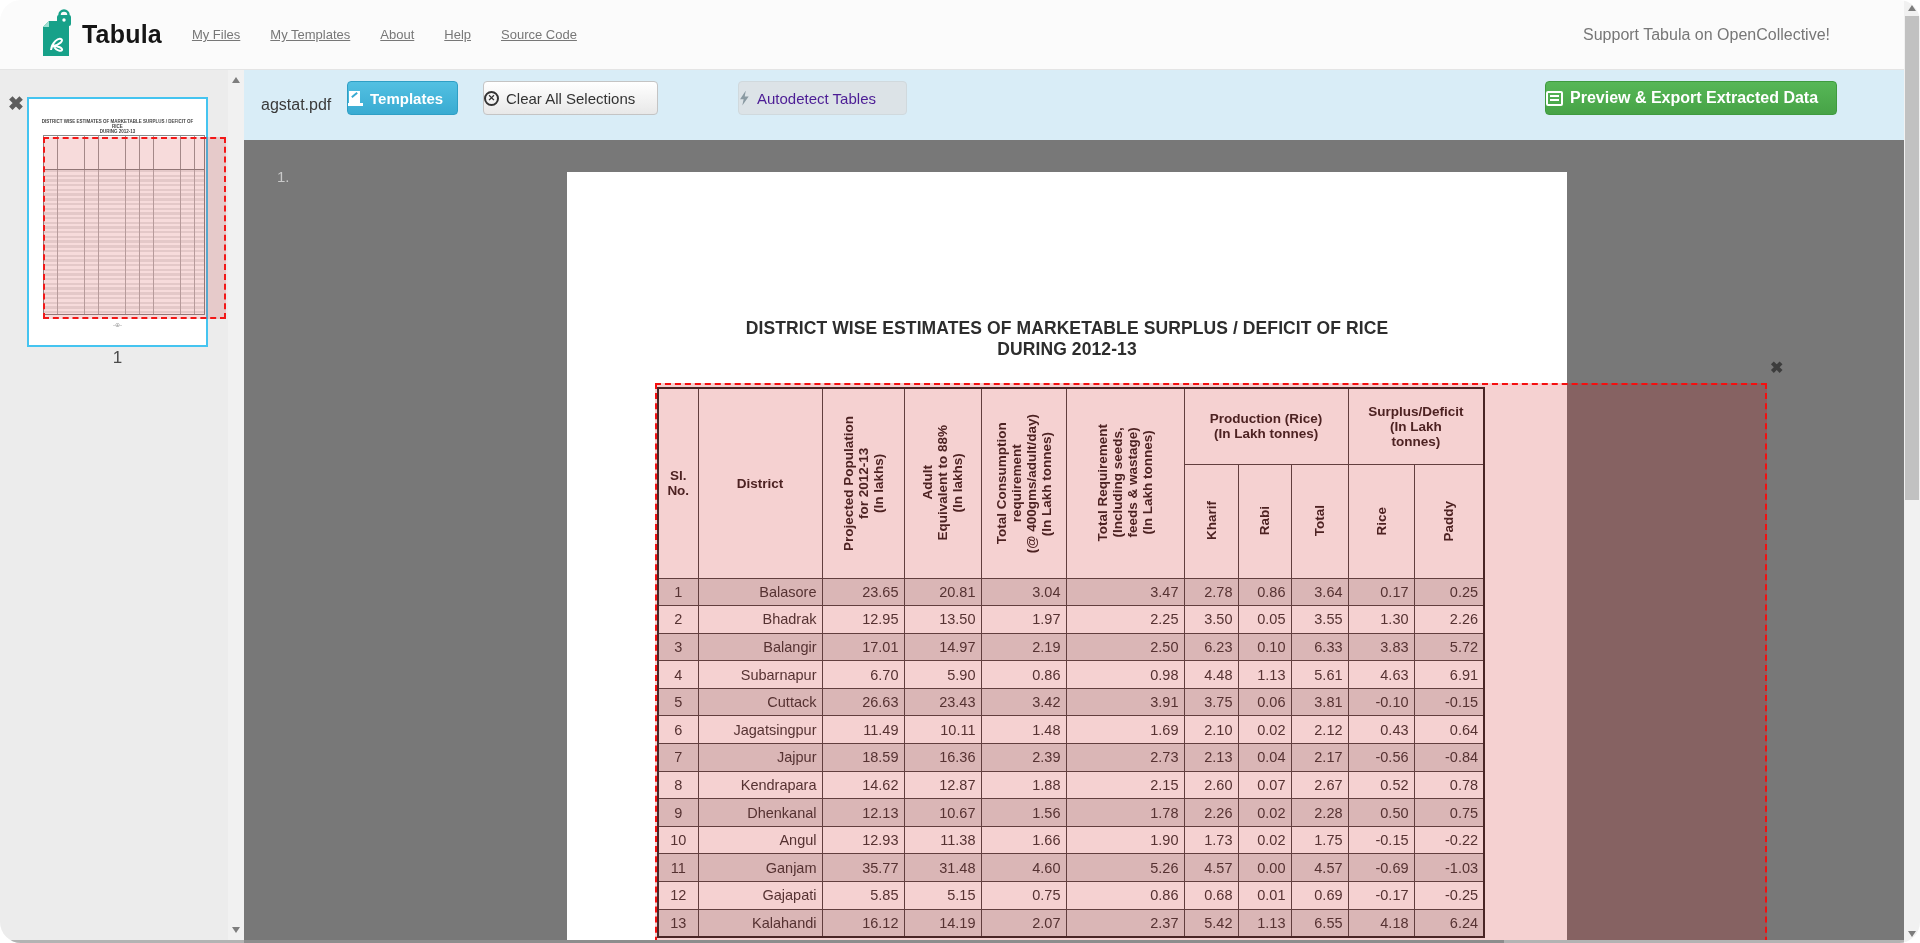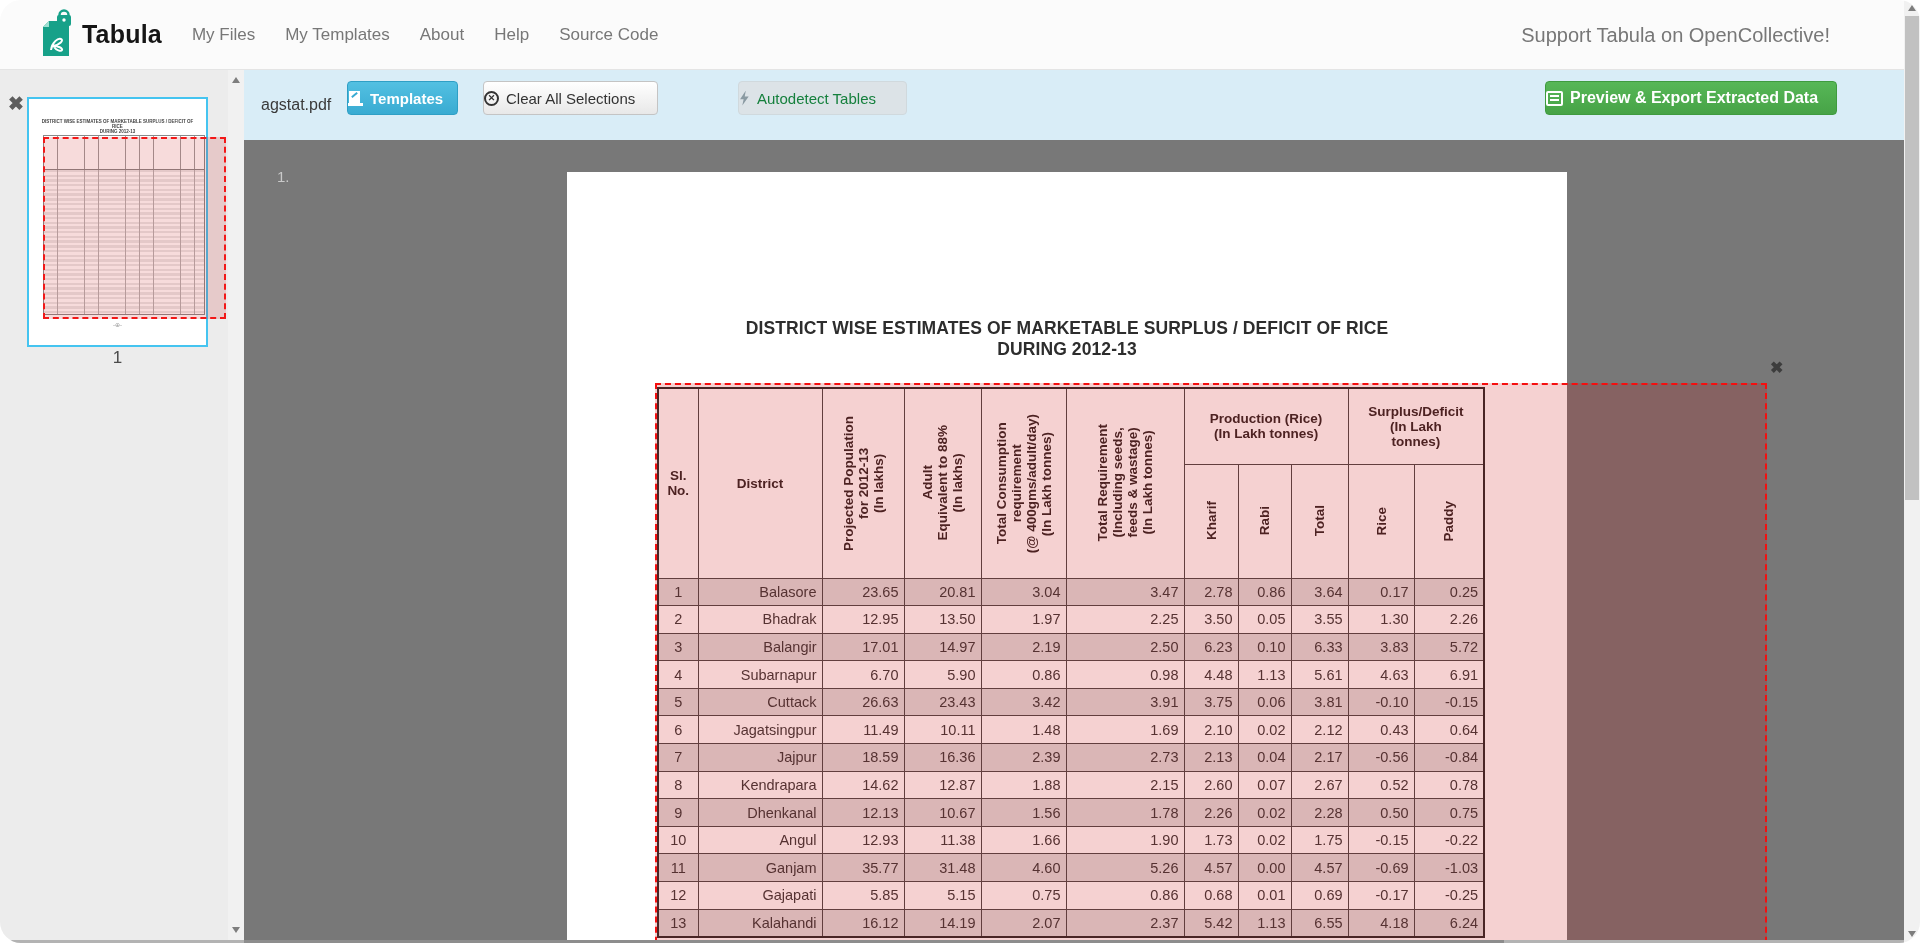--- a/index.html
+++ b/index.html
@@ -10,32 +10,32 @@
   }
   
   .nav {
     position:absolute; left:0; top:0; width:1904px; height:70px;
     background:#fbfbfb; border-bottom:1px solid #e4e4e4;
     display:flex; align-items:center;
   }
   .brand-wrap { display:flex; align-items:center; margin-left:38px; }
   .brand { font-size:25px; font-weight:bold; color:#151515; margin-left:8px; letter-spacing:.2px; }
   .nav-links { display:flex; align-items:center; margin-left:30px; gap:30px; }
-  .nav-link { font-size:17px; color:#777; cursor:pointer; }
-  .nav-support { position:absolute; right:74px; top:0; height:70px; display:flex; align-items:center; font-size:20px; color:#777; cursor:pointer; }
+  .nav-link { font-size:13px; color:#777; cursor:pointer;text-decoration:underline; }
+  .nav-support { position:absolute; right:74px; top:0; height:70px; display:flex; align-items:center; font-size:16px; color:#777; cursor:pointer; }
   
   .toolbar {
     position:absolute; left:244px; top:70px; width:1660px; height:70px;
     background:#d9edf7; display:flex; align-items:center;
   }
   .filename { position:absolute; left:17px; top:0; height:70px; display:flex; align-items:center; font-size:16px; color:#3a3a3a; }
   .btn { position:absolute; top:11px; height:34px; border-radius:4px; display:flex; align-items:center; justify-content:flex-start; gap:7px; font-size:15px; cursor:pointer; }
   .btn-templates { left:103px; width:111px; background:linear-gradient(#53c0e2,#39abd2); border:1px solid #2f9fc5; color:#fff; font-weight:600; }
   .btn-clear { left:239px; width:175px; background:linear-gradient(#ffffff,#e8e8e8); border:1px solid #c4c4c4; color:#333; }
-  .btn-autodetect { left:494px; width:169px; background:#dce3e7; border:1px solid #d0d9dd; color:#15803d; cursor:default; }
+  .btn-autodetect { left:494px; width:169px; background:#dce3e7; border:1px solid #d0d9dd; color:#4c1d95; cursor:default; }
   .btn-export { right:67px; width:292px; background:linear-gradient(#57b757,#47a347); border:1px solid #3f9b3f; color:#fff; font-weight:bold; font-size:16px; }
   .circle-x { width:15px; height:15px; border:2px solid #333; border-radius:50%; display:flex; align-items:center; justify-content:center; font-size:9px; font-weight:bold; color:#333; line-height:1; }
   .bolt { width:11px; height:15px; background:#8a9aa2; clip-path:polygon(62% 0,10% 58%,42% 58%,30% 100%,88% 40%,52% 40%); }
   
   .sidebar { position:absolute; left:0; top:70px; width:228px; height:870px; background:#ececec; }
   .thumb-close { position:absolute; left:8px; top:24px; font-size:19px; color:#5d5d5d; font-weight:bold; cursor:pointer; line-height:1; }
   .thumb { position:absolute; left:27px; top:27px; width:181px; height:250px; background:#fff; border:2px solid #45c4f0; cursor:pointer; }
   .mini-title { position:absolute; left:8px; right:8px; top:20px; text-align:center; font-size:4.5px; line-height:5px; font-weight:bold; color:#444; }
   .mini-table { position:absolute; left:14px; top:36px; width:162px; height:180px; border:1px solid #8a8a8a; background:#fff; }
   .mini-head { position:absolute; left:0; top:0; right:0; height:34px; border-bottom:1px solid #8a8a8a;

